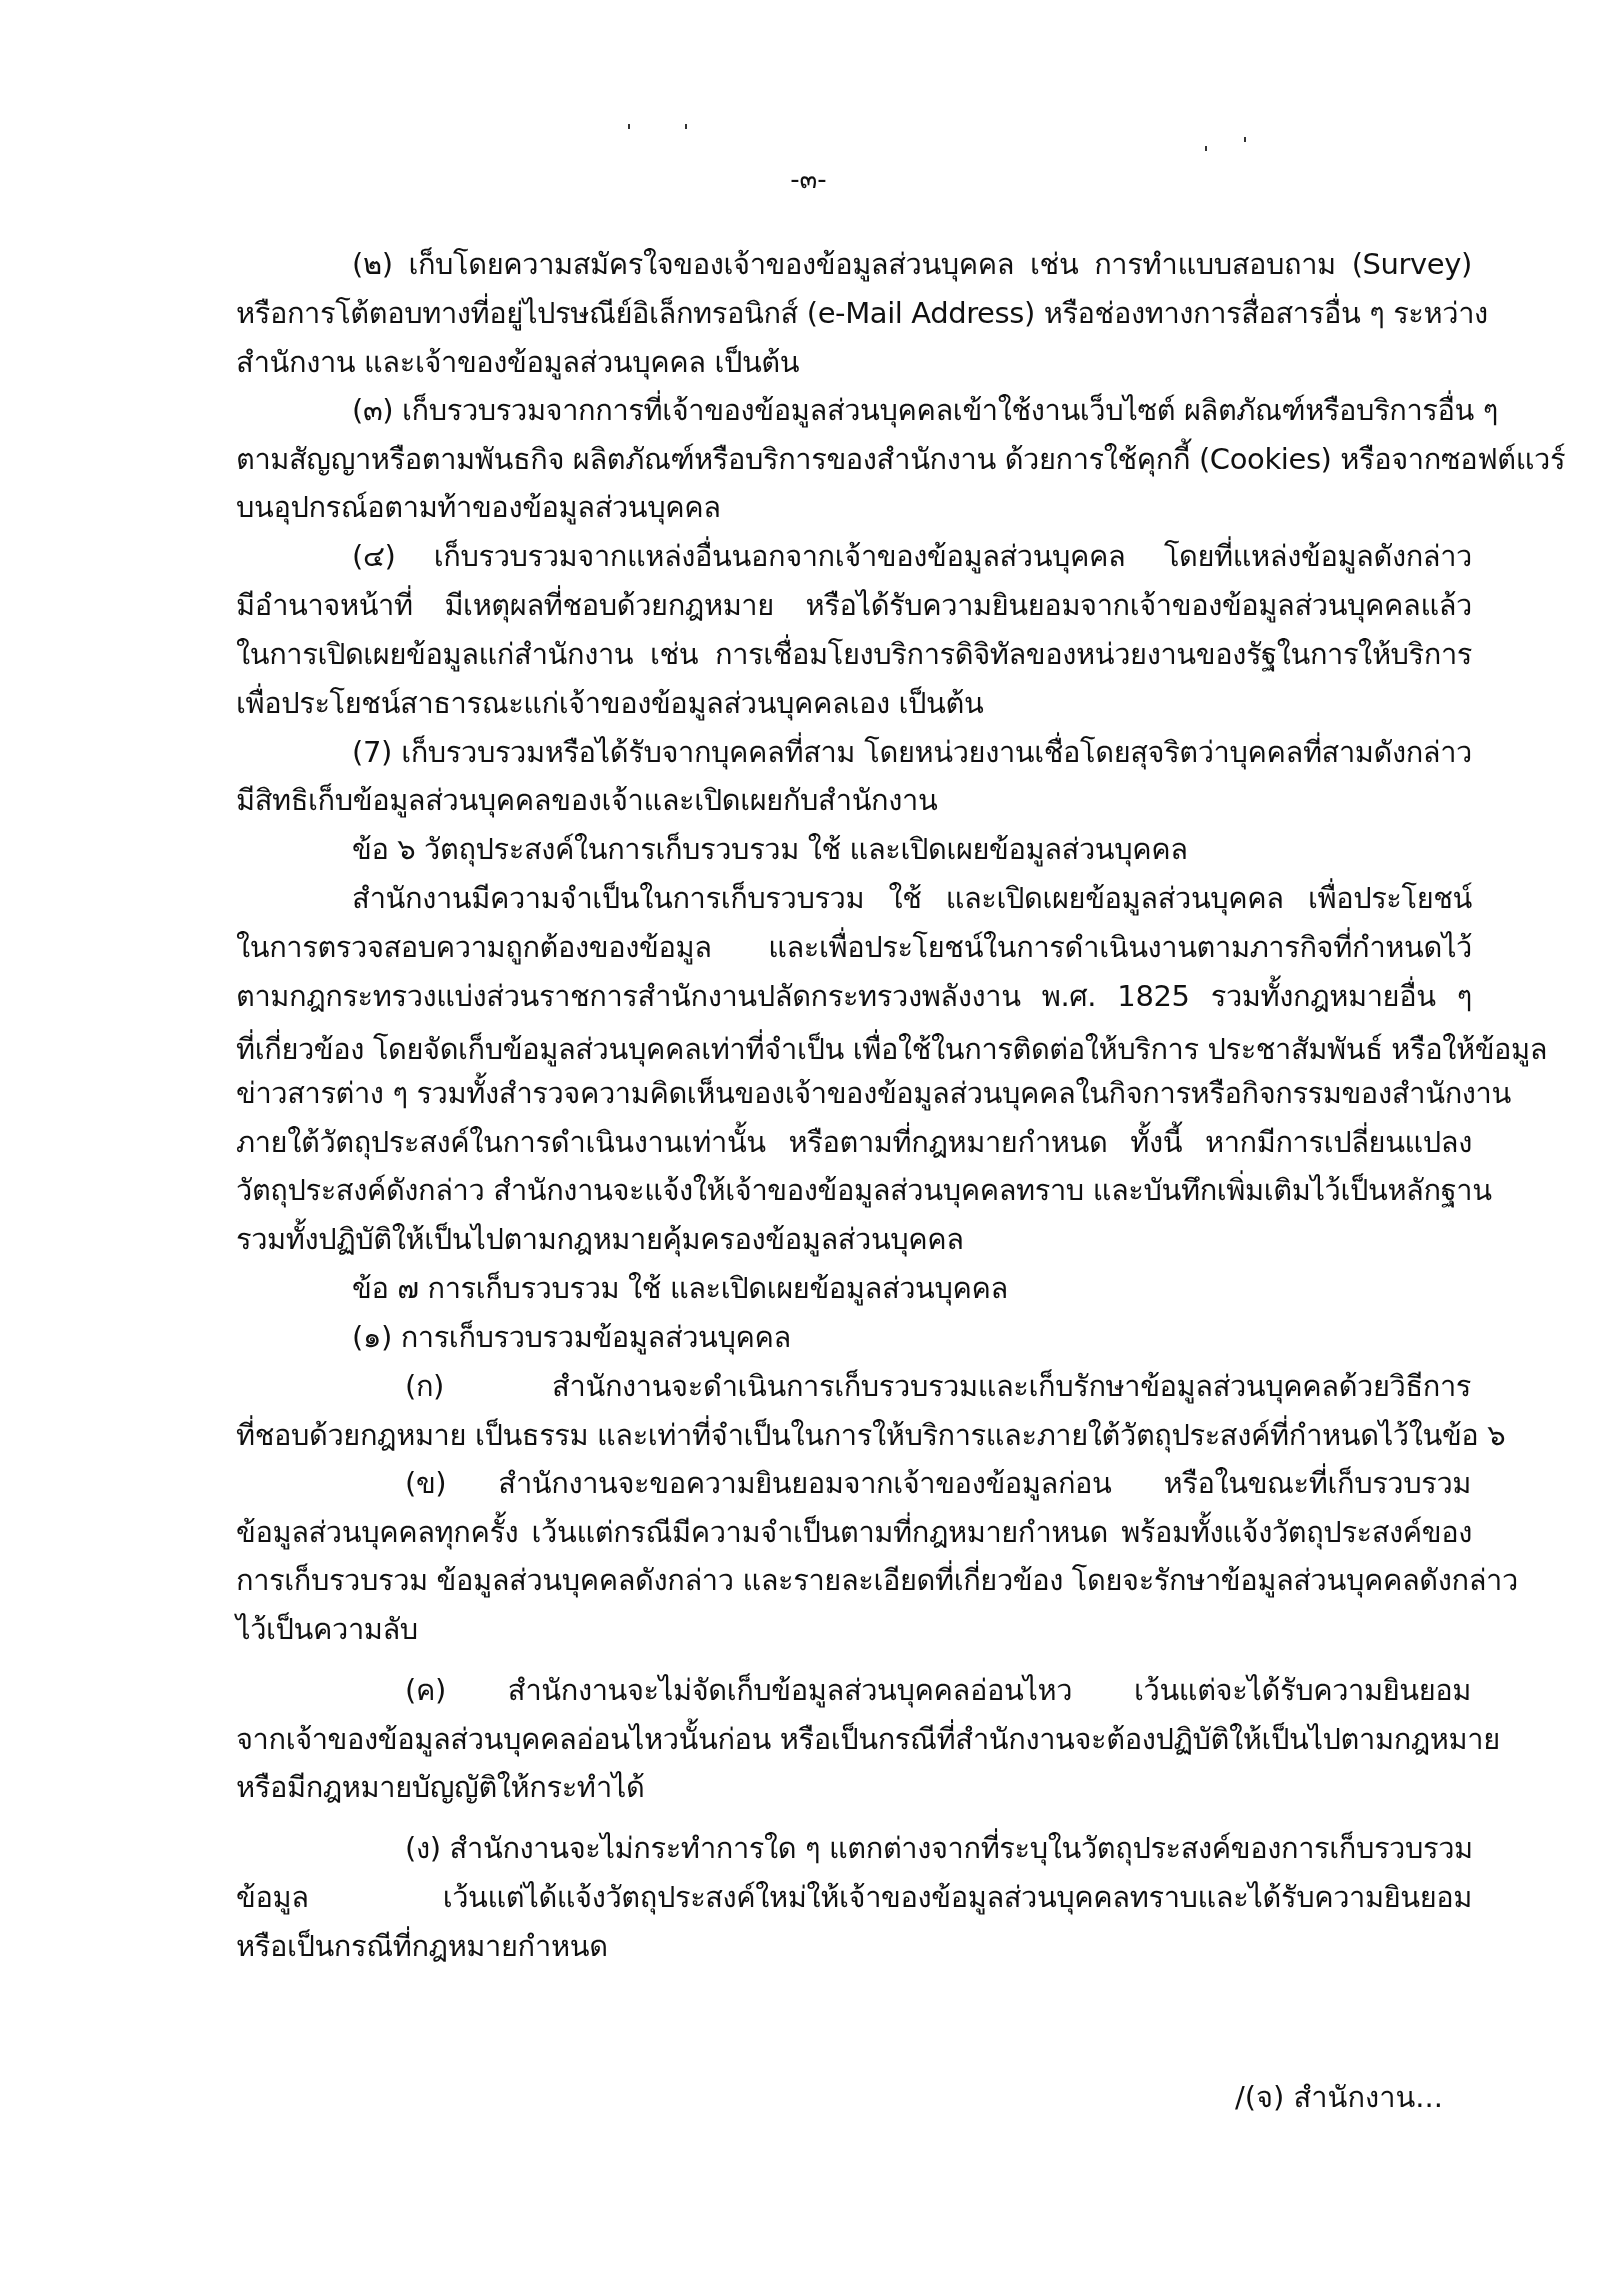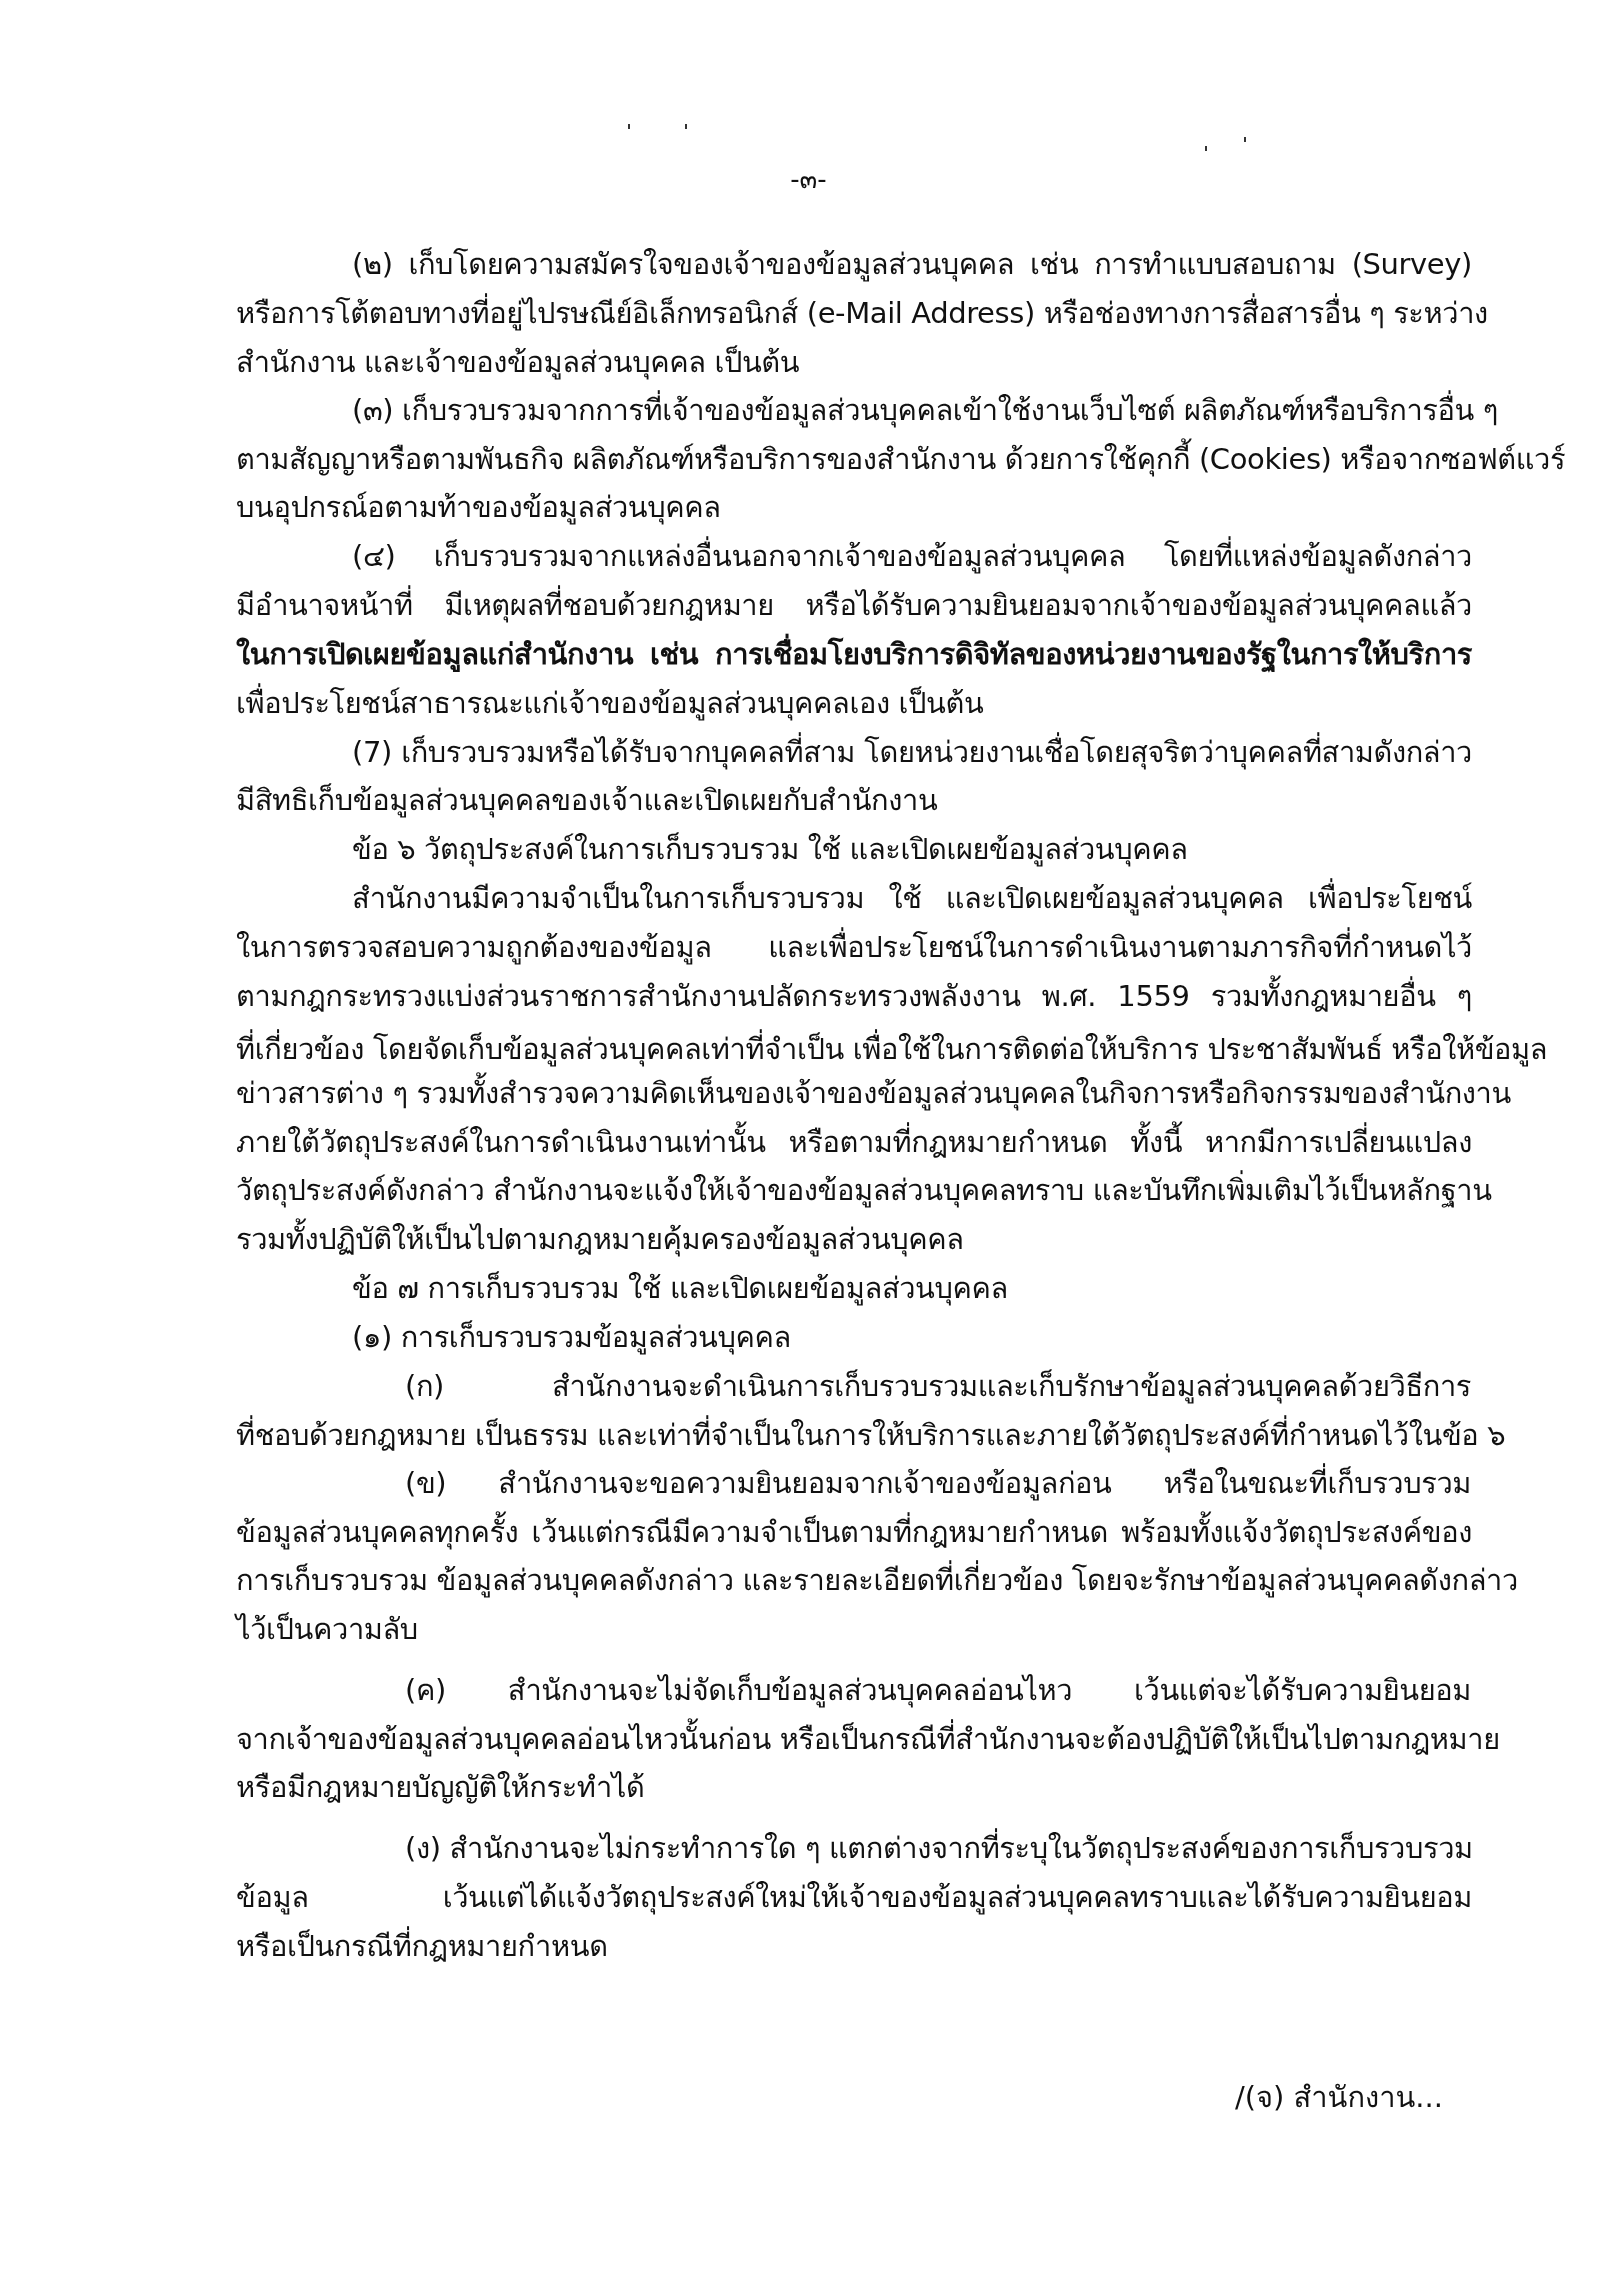--- a/index.html
+++ b/index.html
@@ -29,28 +29,28 @@
 
   <div id="body-lines">
       <div class="line ind1" style="top: 243px;">(๒) เก็บโดยความสมัครใจของเจ้าของข้อมูลส่วนบุคคล เช่น การทำแบบสอบถาม (Survey)</div>
       <div class="line" style="top: 292px;">หรือการโต้ตอบทางที่อยู่ไปรษณีย์อิเล็กทรอนิกส์ (e-Mail Address) หรือช่องทางการสื่อสารอื่น ๆ ระหว่าง</div>
       <div class="line last" style="top: 341px;">สำนักงาน และเจ้าของข้อมูลส่วนบุคคล เป็นต้น</div>
       <div class="line ind1" style="top: 389px;">(๓) เก็บรวบรวมจากการที่เจ้าของข้อมูลส่วนบุคคลเข้าใช้งานเว็บไซต์ ผลิตภัณฑ์หรือบริการอื่น ๆ</div>
       <div class="line" style="top: 438px;">ตามสัญญาหรือตามพันธกิจ ผลิตภัณฑ์หรือบริการของสำนักงาน ด้วยการใช้คุกกี้ (Cookies) หรือจากซอฟต์แวร์</div>
       <div class="line last" style="top: 486px;">บนอุปกรณ์อตามท้าของข้อมูลส่วนบุคคล</div>
       <div class="line ind1" style="top: 535px;">(๔) เก็บรวบรวมจากแหล่งอื่นนอกจากเจ้าของข้อมูลส่วนบุคคล โดยที่แหล่งข้อมูลดังกล่าว</div>
       <div class="line" style="top: 584px;">มีอำนาจหน้าที่ มีเหตุผลที่ชอบด้วยกฎหมาย หรือได้รับความยินยอมจากเจ้าของข้อมูลส่วนบุคคลแล้ว</div>
-      <div class="line" style="top: 633px; font-weight: bold;">ในการเปิดเผยข้อมูลแก่สำนักงาน เช่น การเชื่อมโยงบริการดิจิทัลของหน่วยงานของรัฐในการให้บริการ</div>
+      <div class="line" style="top: 633px;">ในการเปิดเผยข้อมูลแก่สำนักงาน เช่น การเชื่อมโยงบริการดิจิทัลของหน่วยงานของรัฐในการให้บริการ</div>
       <div class="line last" style="top: 682px;">เพื่อประโยชน์สาธารณะแก่เจ้าของข้อมูลส่วนบุคคลเอง เป็นต้น</div>
       <div class="line ind1" style="top: 731px;">(7) เก็บรวบรวมหรือได้รับจากบุคคลที่สาม โดยหน่วยงานเชื่อโดยสุจริตว่าบุคคลที่สามดังกล่าว</div>
       <div class="line last" style="top: 779px;">มีสิทธิเก็บข้อมูลส่วนบุคคลของเจ้าและเปิดเผยกับสำนักงาน</div>
       <div class="line ind1 last" style="top: 828px;">ข้อ ๖ วัตถุประสงค์ในการเก็บรวบรวม ใช้ และเปิดเผยข้อมูลส่วนบุคคล</div>
       <div class="line ind1" style="top: 877px;">สำนักงานมีความจำเป็นในการเก็บรวบรวม ใช้ และเปิดเผยข้อมูลส่วนบุคคล เพื่อประโยชน์</div>
       <div class="line" style="top: 926px;">ในการตรวจสอบความถูกต้องของข้อมูล และเพื่อประโยชน์ในการดำเนินงานตามภารกิจที่กำหนดไว้</div>
-      <div class="line" style="top: 975px;">ตามกฎกระทรวงแบ่งส่วนราชการสำนักงานปลัดกระทรวงพลังงาน พ.ศ. 1559 รวมทั้งกฎหมายอื่น ๆ</div>
+      <div class="line" style="top: 975px;">ตามกฎกระทรวงแบ่งส่วนราชการสำนักงานปลัดกระทรวงพลังงาน พ.ศ. 1825 รวมทั้งกฎหมายอื่น ๆ</div>
       <div class="line" style="top: 1028px;">ที่เกี่ยวข้อง โดยจัดเก็บข้อมูลส่วนบุคคลเท่าที่จำเป็น เพื่อใช้ในการติดต่อให้บริการ ประชาสัมพันธ์ หรือให้ข้อมูล</div>
       <div class="line" style="top: 1072px;">ข่าวสารต่าง ๆ รวมทั้งสำรวจความคิดเห็นของเจ้าของข้อมูลส่วนบุคคลในกิจการหรือกิจกรรมของสำนักงาน</div>
       <div class="line" style="top: 1121px;">ภายใต้วัตถุประสงค์ในการดำเนินงานเท่านั้น หรือตามที่กฎหมายกำหนด ทั้งนี้ หากมีการเปลี่ยนแปลง</div>
       <div class="line" style="top: 1169px;">วัตถุประสงค์ดังกล่าว สำนักงานจะแจ้งให้เจ้าของข้อมูลส่วนบุคคลทราบ และบันทึกเพิ่มเติมไว้เป็นหลักฐาน</div>
       <div class="line last" style="top: 1218px;">รวมทั้งปฏิบัติให้เป็นไปตามกฎหมายคุ้มครองข้อมูลส่วนบุคคล</div>
       <div class="line ind1 last" style="top: 1267px;">ข้อ ๗ การเก็บรวบรวม ใช้ และเปิดเผยข้อมูลส่วนบุคคล</div>
       <div class="line ind1 last" style="top: 1316px;">(๑)  การเก็บรวบรวมข้อมูลส่วนบุคคล</div>
       <div class="line ind2" style="top: 1365px;">(ก) สำนักงานจะดำเนินการเก็บรวบรวมและเก็บรักษาข้อมูลส่วนบุคคลด้วยวิธีการ</div>
       <div class="line" style="top: 1414px;">ที่ชอบด้วยกฎหมาย เป็นธรรม และเท่าที่จำเป็นในการให้บริการและภายใต้วัตถุประสงค์ที่กำหนดไว้ในข้อ ๖</div>
       <div class="line ind2" style="top: 1462px;">(ข) สำนักงานจะขอความยินยอมจากเจ้าของข้อมูลก่อน หรือในขณะที่เก็บรวบรวม</div>

